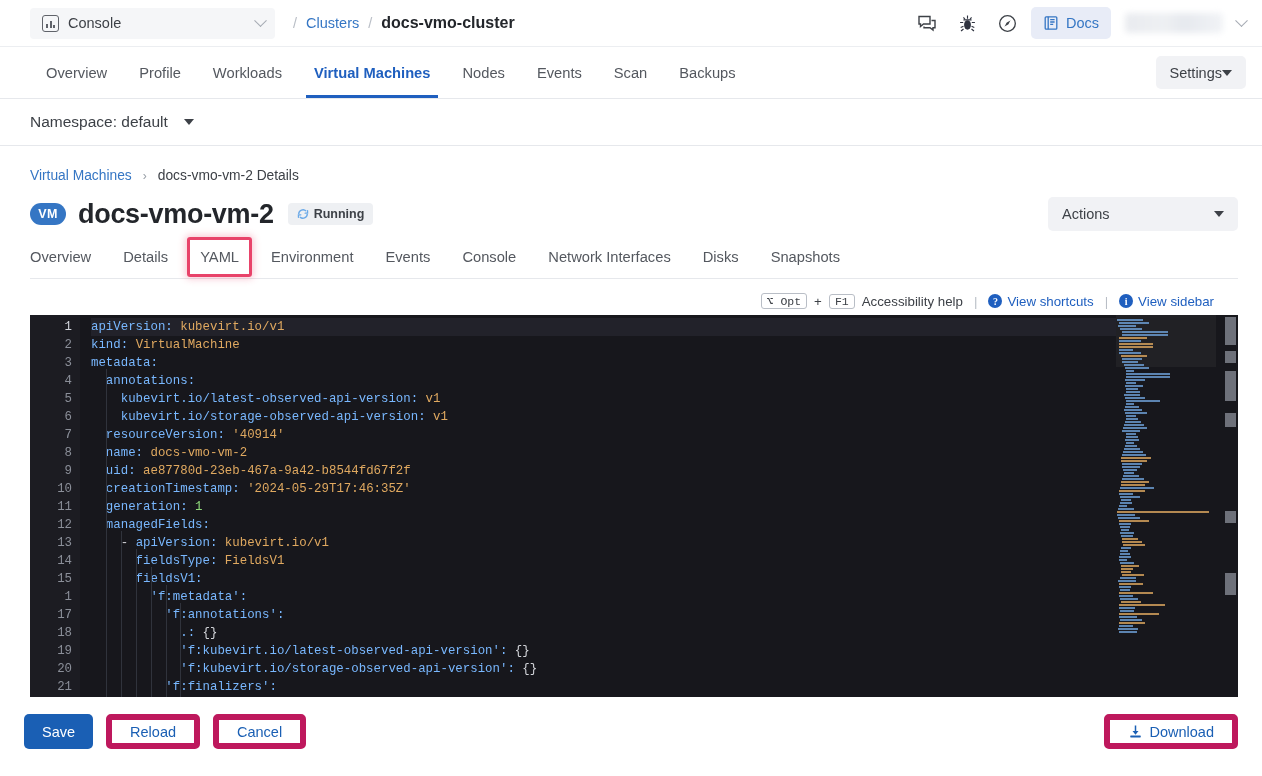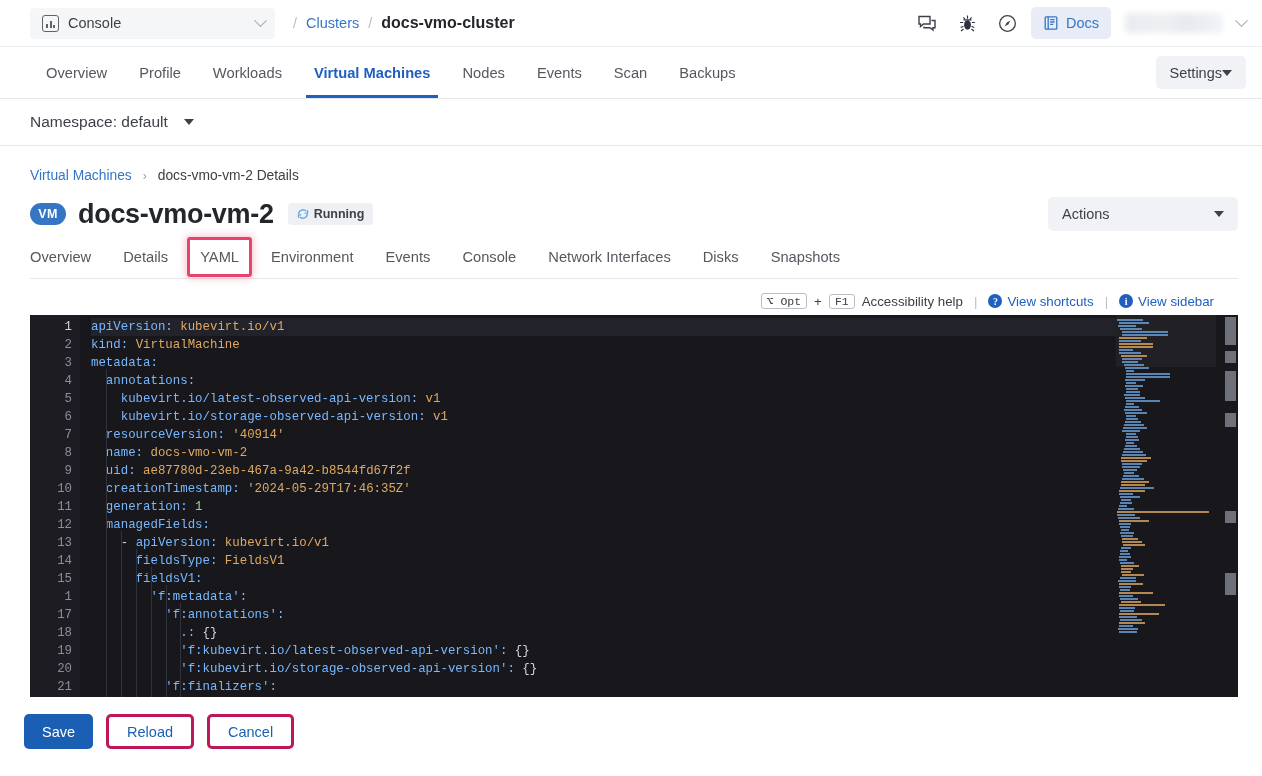--- a/index.html
+++ b/index.html
@@ -222,21 +222,21 @@
   .footer {
     display: flex; align-items: center;
     padding: 17px 24px 0 24px;
   }
   .btn {
     height: 35px; border-radius: 5px; font-size: 14.5px;
     display: flex; align-items: center; justify-content: center;
     padding: 4px 18px;
   }
   .btn-primary { background: #1a5fb4; color: #fff; min-width: 68px; }
-  .btn-outline { background: #fff; border: 3px solid #be185d; color: #1a5fb4; margin-left: 13px; }
+  .btn-outline { background: #fff; border: 6px solid #be185d; color: #1a5fb4; margin-left: 13px; }
   .btn-download { margin-left: auto; gap: 7px; }
 </style>
 </head>
 <body>
 
 <div class="topbar">
   <div class="ctx-select">
     <span class="ctx-icon">
         <i></i>
         <i></i>
@@ -730,13 +730,20 @@
           <i style="top: 258px; height: 22px;"></i>
         </div>
     </div>
   </div>
 </div>
 
 <div class="footer">
   <div class="btn btn-primary">Save</div>
   <div class="btn btn-outline">Reload</div>
   <div class="btn btn-outline">Cancel</div>
+  <div class="btn btn-outline btn-download">
+    <svg width="15" height="15" viewBox="0 0 16 16" fill="#1a5fb4">
+      <path d="M7.2 1.5h1.6v6h2.4L8 11.4 4.8 7.5h2.4z"></path>
+      <rect x="2.4" y="12.2" width="11.2" height="2.1" rx=".6"></rect>
+    </svg>
+    <span>Download</span>
+  </div>
 </div>
 
 </body></html>

